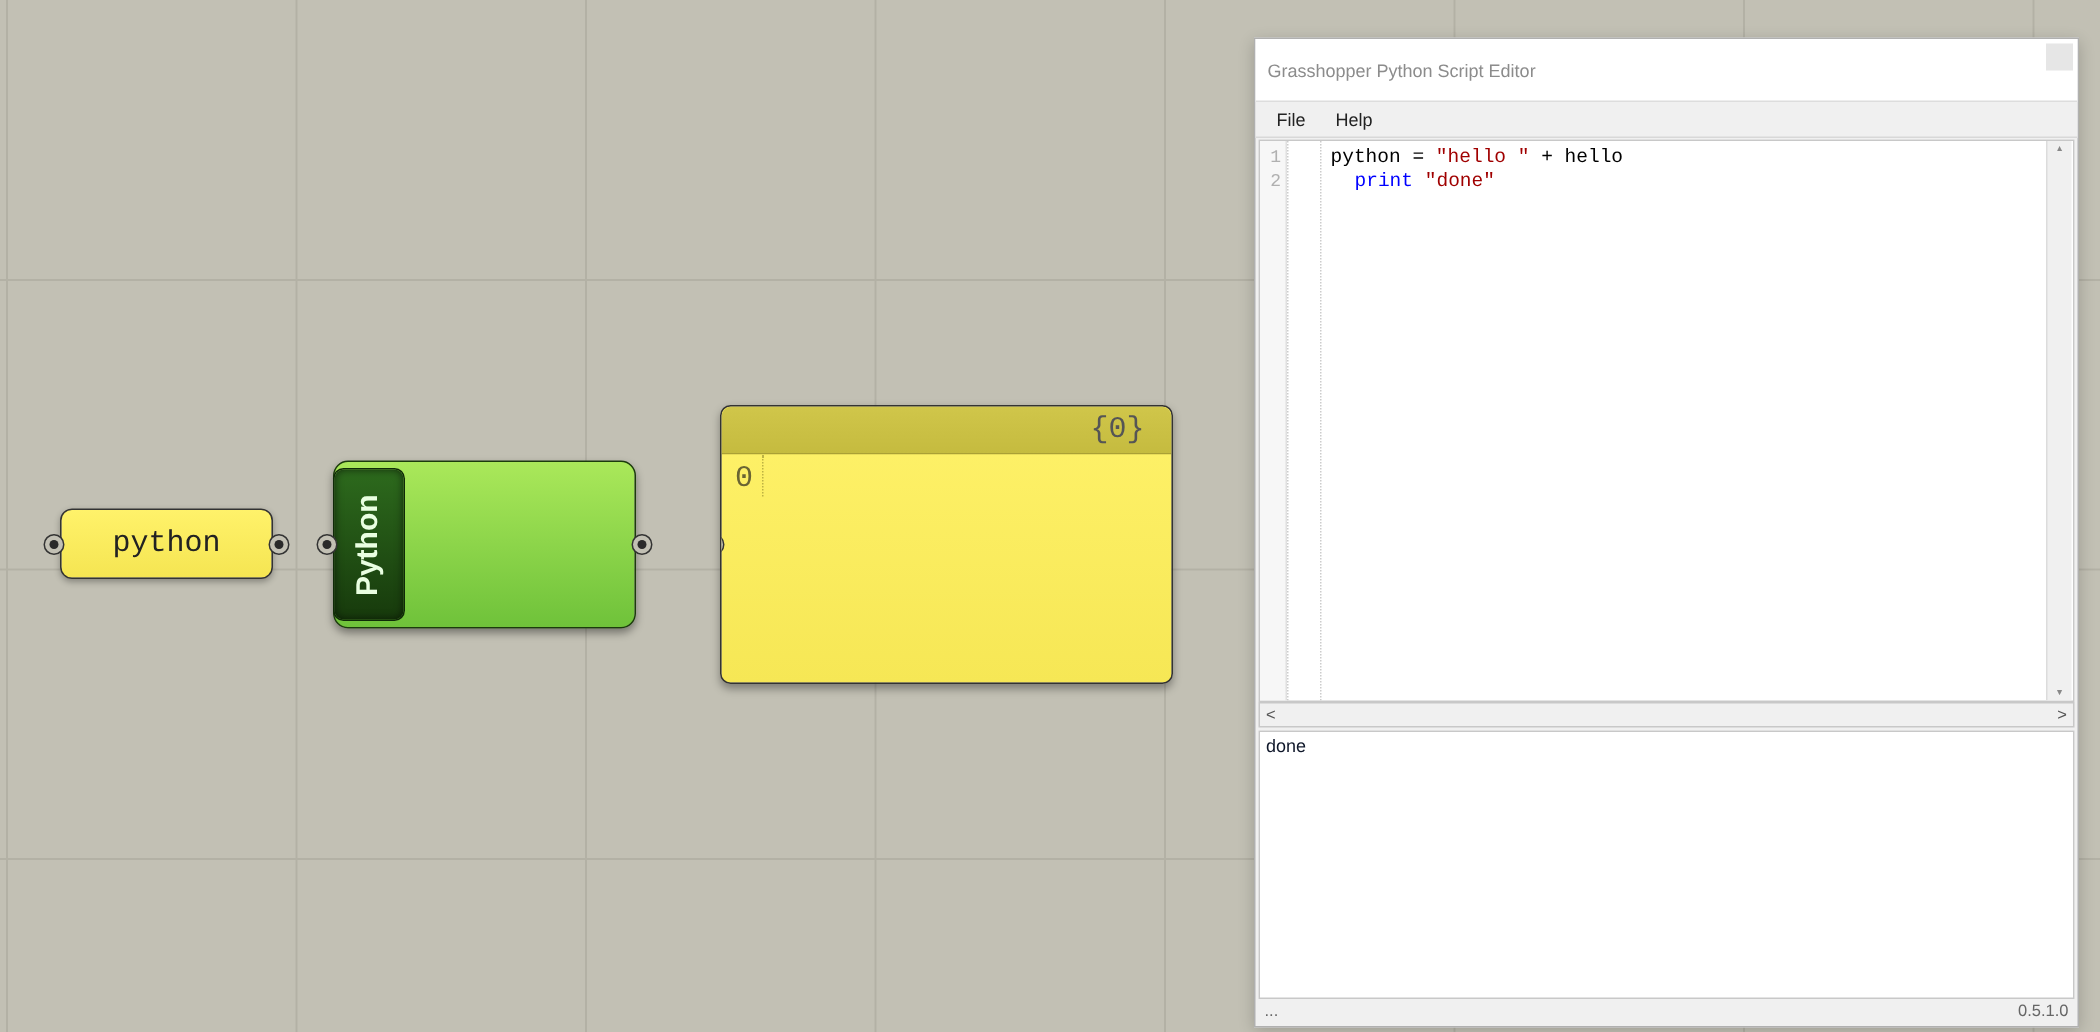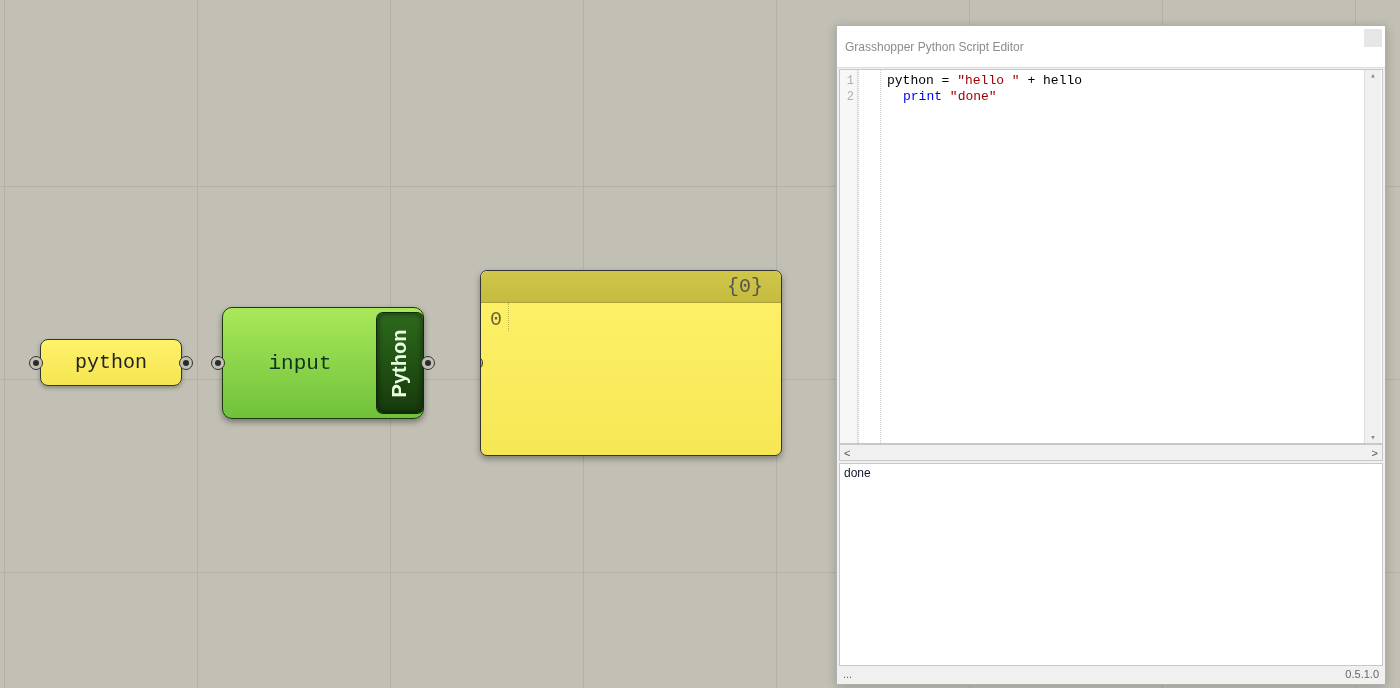--- a/index.html
+++ b/index.html
@@ -218,43 +218,44 @@
 </svg>
 
 <div class="panel-input">
   <span class="grip-left"></span>
   <span>python</span>
   <span class="grip-right"></span>
 </div>
 
 <div class="python-node">
   <span class="grip-left" style="top:50%"></span>
-  <div class="port-col">
-    <span>input</span>
-  </div>
   <div class="center-col">
     <span>Python</span>
   </div>
   <span class="grip-right" style="top:50%"></span>
 </div>
 
 <div class="panel-output">
   <span class="grip-left" style="top:50%"></span>
   <div class="header">
     <span>{0}</span>
   </div>
   <div class="body">
     <div class="idxcol">0</div>
   </div>
 </div>
 
 <div class="editor">
   <div class="titlebar">
     <span>Grasshopper Python Script Editor</span>
     <div class="closebox"></div>
+  </div>
+  <div class="menubar">
+    <span>File</span>
+    <span>Help</span>
   </div>
   <div class="code-area">
     <div class="gutter" id="gutter">
         <div>1</div>
         <div>2</div>
       </div>
     <div class="dotline"></div>
     <div class="code" id="codebody">
         <div><span>python = </span><span class="str-red">"hello "</span><span> + hello</span></div>
         <div><span class="kw-blue">print</span><span> </span><span class="str-red">"done"</span></div>

